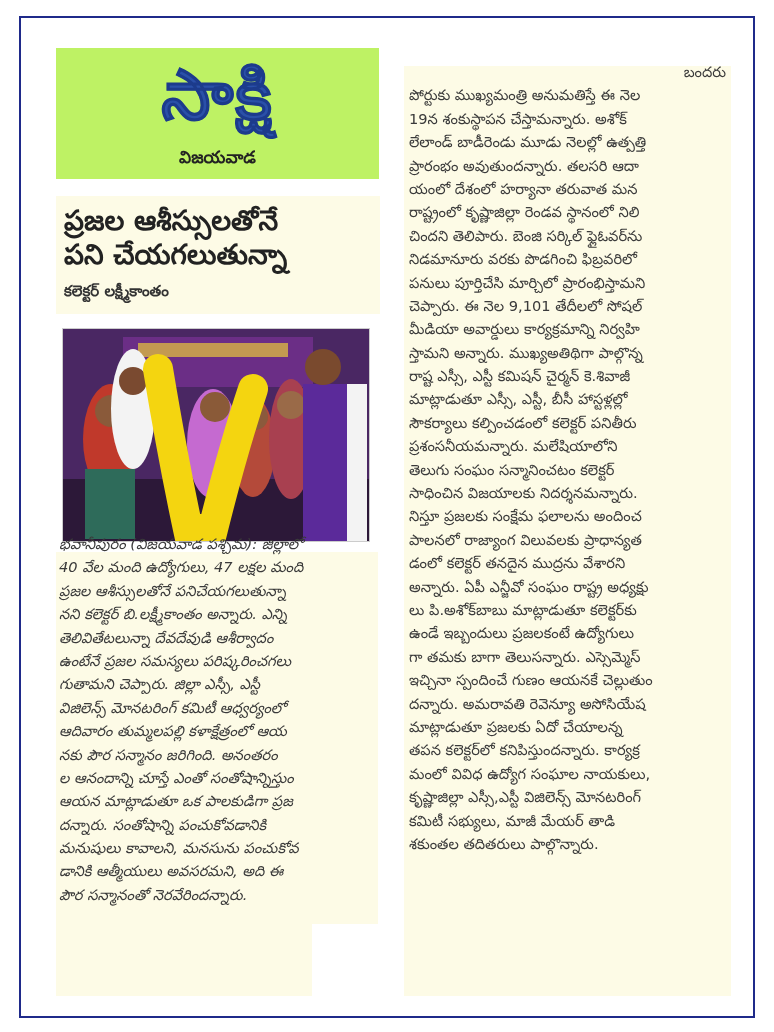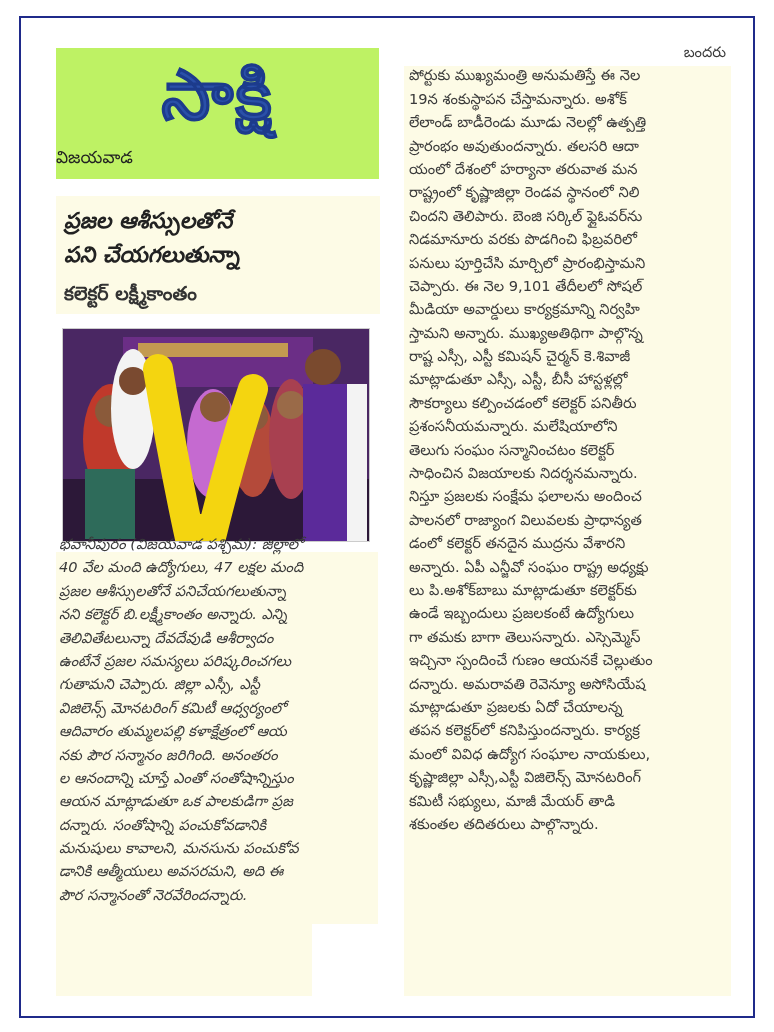--- a/index.html
+++ b/index.html
@@ -5,39 +5,39 @@
     html, body { margin: 0; padding: 0; background: #ffffff; }
     body { width: 774px; height: 1032px; position: relative; overflow: hidden;
            font-family: "DejaVu Sans", sans-serif; color: #2b2b2b; }
     .frame { position: absolute; left: 19px; top: 16px; width: 736px; height: 1002px;
              border: 2px solid #1f2a8a; box-sizing: border-box; background: #ffffff; }
     .logo { position: absolute; left: 56px; top: 48px; width: 323px; height: 131px;
             background: #bef264; }
     .logo-main { position: absolute; left: 0; right: 0; top: 4px; text-align: center;
                  font-size: 70px; font-weight: bold; color: #2a50a8; line-height: 86px;
                  letter-spacing: 2px; -webkit-text-stroke: 1px #1c3b8c; }
-    .logo-sub { position: absolute; left: 0; right: 0; bottom: 8px; text-align: left;
-                font-size: 17px; font-weight: normal; color: #222; }
+    .logo-sub { position: absolute; left: 0; right: 0; bottom: 8px; text-align: center;
+                font-size: 17px; font-weight: bold; color: #222; }
     .panel { position: absolute; background: #fdfbe6; }
     .left-head { left: 56px; top: 196px; width: 324px; height: 118px; }
-    .headline { position: absolute; left: 8px; top: 8px; font-size: 22px; font-weight: bold;
-                line-height: 34px; color: #222; font-style: italic; }
-    .byline { position: absolute; left: 8px; top: 86px; font-size: 19px; font-weight: bold; color: #333; }
+    .headline { position: absolute; left: 8px; top: 8px; font-size: 28px; font-weight: bold;
+                line-height: 34px; color: #222; }
+    .byline { position: absolute; left: 8px; top: 86px; font-size: 15px; font-weight: bold; color: #333; }
     .photo { position: absolute; left: 62px; top: 328px; width: 306px; height: 212px;
              overflow: hidden; border: 1px solid #ccc; background: linear-gradient(135deg,#3b2156 0%,#6a2f7a 40%,#8a3a8a 60%,#3a2044 100%); }
     .photo svg { display: block; }
     .left-body { left: 56px; top: 552px; width: 322px; height: 372px; }
     .left-tail { left: 56px; top: 924px; width: 256px; height: 72px; }
     .right-top { left: 645px; top: 40px; width: 86px; height: 26px; }
     .right-body { left: 404px; top: 66px; width: 327px; height: 930px; }
     .col { position: absolute; font-size: 14.6px; line-height: 23.4px; color: #3a3a3a; white-space: nowrap; }
     .col div { height: 23.4px; }
     .lc { left: 59px; top: 532px; font-style: italic; }
     .rc { left: 409px; top: 40px; }
-    .rc .first { text-align: right; width: 317px; }
+    .rc .first { text-align: right; width: 317px; margin-top: 20px; }
   </style>
 </head>
 <body>
 
 <div class="frame"></div>
 
 <div class="logo">
   <div class="logo-main">సాక్షి</div>
   <div class="logo-sub">విజయవాడ</div>
 </div>

